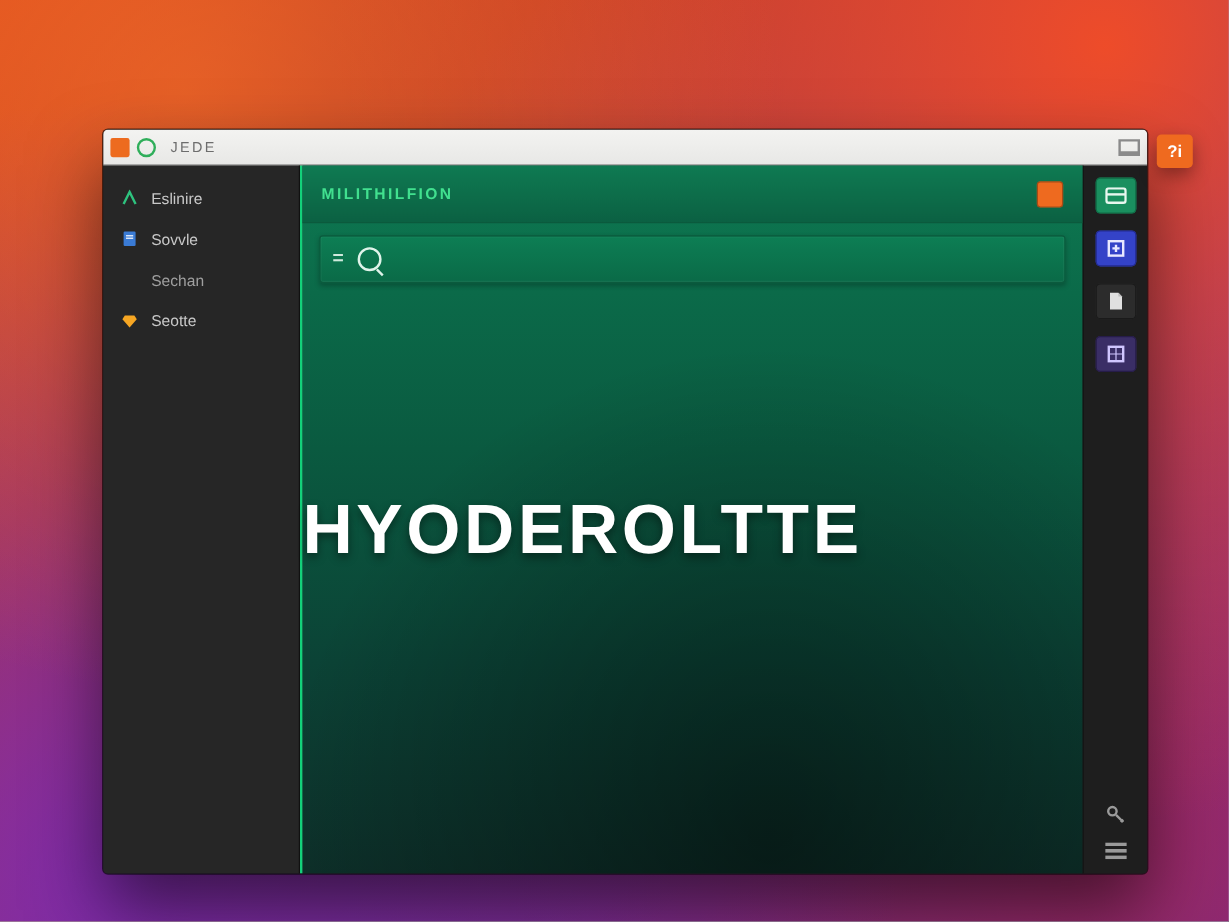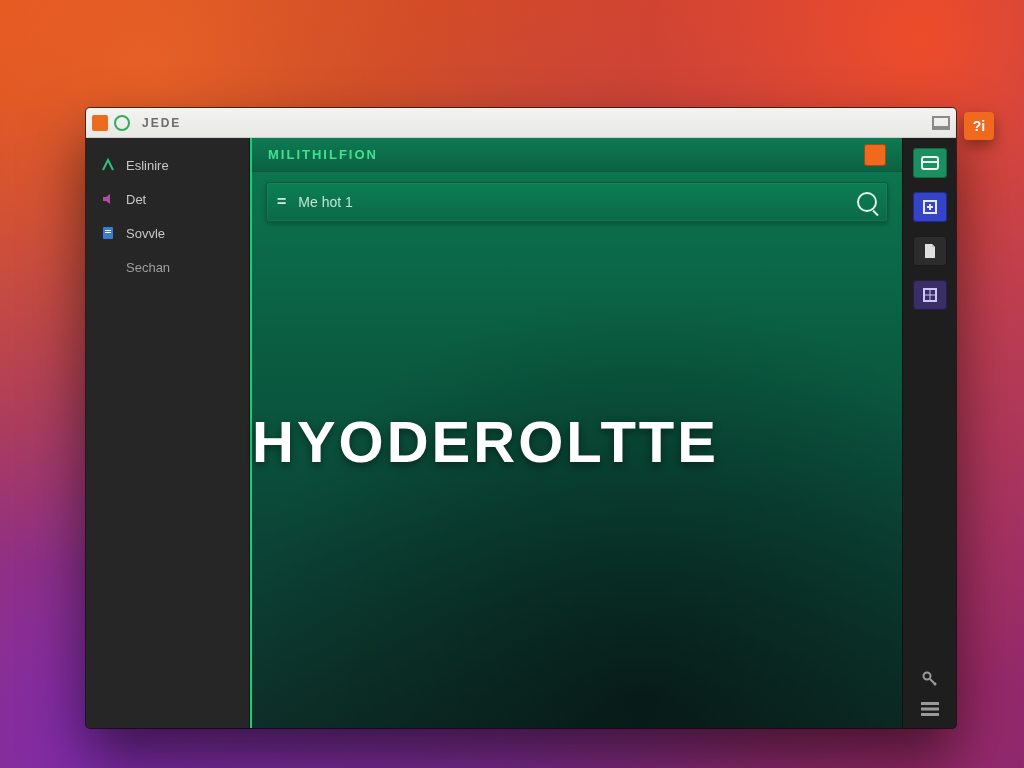--- a/index.html
+++ b/index.html
@@ -39,21 +39,21 @@
     gap: 6px;
     font-size: 12px;
     color: #555;
   }
   .titlebar .tb-btn {
     width: 16px; height: 16px; border-radius: 2px;
     display: flex; align-items: center; justify-content: center;
   }
   .tb-orange { background: #ed6b1f; }
   .tb-green  { width:16px;height:16px;border:2px solid #2fae5a;border-radius:50%; background:transparent;}
-  .tb-title  { margin-left: 6px; letter-spacing: 2px; font-weight:700; color:#6d6d6d; }
+  .tb-title  { margin-left: 6px; letter-spacing: 2px; font-weight:400; color:#6d6d6d; }
   .titlebar .spacer { flex: 1; }
   .tb-right { display:flex; gap:8px; align-items:center; }
   .tb-mini  { width:18px;height:14px;border:2px solid #8a8a8a;border-bottom-width:4px;}
 
   
   .body {
     flex: 1; display: flex; min-height: 0;
   }
 
   .sidebar {
@@ -88,21 +88,21 @@
   .main {
     flex: 1;
     background:
       radial-gradient(circle at 60% 95%, rgba(0,0,0,.45), transparent 60%),
       linear-gradient(180deg, #0e7a52 0%, #0b6a49 18%, #0a5a40 40%, #0b4336 70%, #0d2f29 100%);
     position: relative;
     display: flex; flex-direction: column;
     border-left: 2px solid #13d17a;
   }
   .main-header {
-    height: 34px;
+    height: 48px;
     display:flex;align-items:center;
     color:#41e08f;
     font-size:13px; font-weight:700; letter-spacing:2px;
     padding: 0 16px;
     background: linear-gradient(180deg, rgba(15,122,82,0.9), rgba(11,95,65,0.9));
     border-bottom: 1px solid rgba(0,0,0,.25);
   }
   .main-header .mh-label{ flex:1; }
   .mh-btn {
     width:22px;height:22px;border-radius:3px;background:#ee6a1f;
@@ -201,57 +201,56 @@
         <div class="side-item">
           <span class="ico ico-arrow">
             <svg width="14" height="14" viewBox="0 0 14 14">
                 <path d="M2 12 L7 2 L12 12" fill="none" stroke="currentColor" stroke-width="2"></path>
               </svg>
           </span>
           <span>Eslinire</span>
         </div>
 
 
-        <div class="side-item">
-          <span class="ico ico-speaker">
-            <svg width="14" height="14" viewBox="0 0 14 14">
-                <path d="M2 5h3l4-3v10l-4-3H2z" fill="currentColor"></path>
-              </svg>
-          </span>
-          <span>Det</span>
-        </div>
 
 
         <div class="side-item">
           <span class="ico ico-doc">
             <svg width="14" height="14" viewBox="0 0 14 14">
                 <rect x="2" y="1" width="10" height="12" rx="1" fill="currentColor"></rect>
                 <rect x="4" y="4" width="6" height="1" fill="#fff"></rect>
                 <rect x="4" y="6" width="6" height="1" fill="#fff"></rect>
               </svg>
           </span>
           <span>Sovvle</span>
         </div>
 
         <div class="side-item indent">
           <span>Sechan</span>
         </div>
 
+        <div class="side-item">
+          <span class="ico ico-gem">
+            <svg width="14" height="14" viewBox="0 0 14 14">
+                <polygon points="3,3 11,3 13,6 7,13 1,6" fill="currentColor"></polygon>
+              </svg>
+          </span>
+          <span>Seotte</span>
+        </div>
 
       </div>
 
       <div class="main">
         <div class="main-header">
           <span class="mh-label">MILITHILFION</span>
           <div class="mh-btn"></div>
         </div>
 
         <div class="search-row">
           <span class="eq">=</span>
-          <input type="text" placeholder="Me hot 1" style="">
           <span class="search-glyph"></span>
         </div>
 
         <div class="hero">HYODEROLTTE</div>
       </div>
 
       <div class="rail">
         <div class="rail-btn rb-green">
           <svg width="18" height="14" viewBox="0 0 18 14">
               <rect x="1" y="1" width="16" height="12" rx="2" fill="none" stroke="#e8f7ef" stroke-width="2"></rect>

